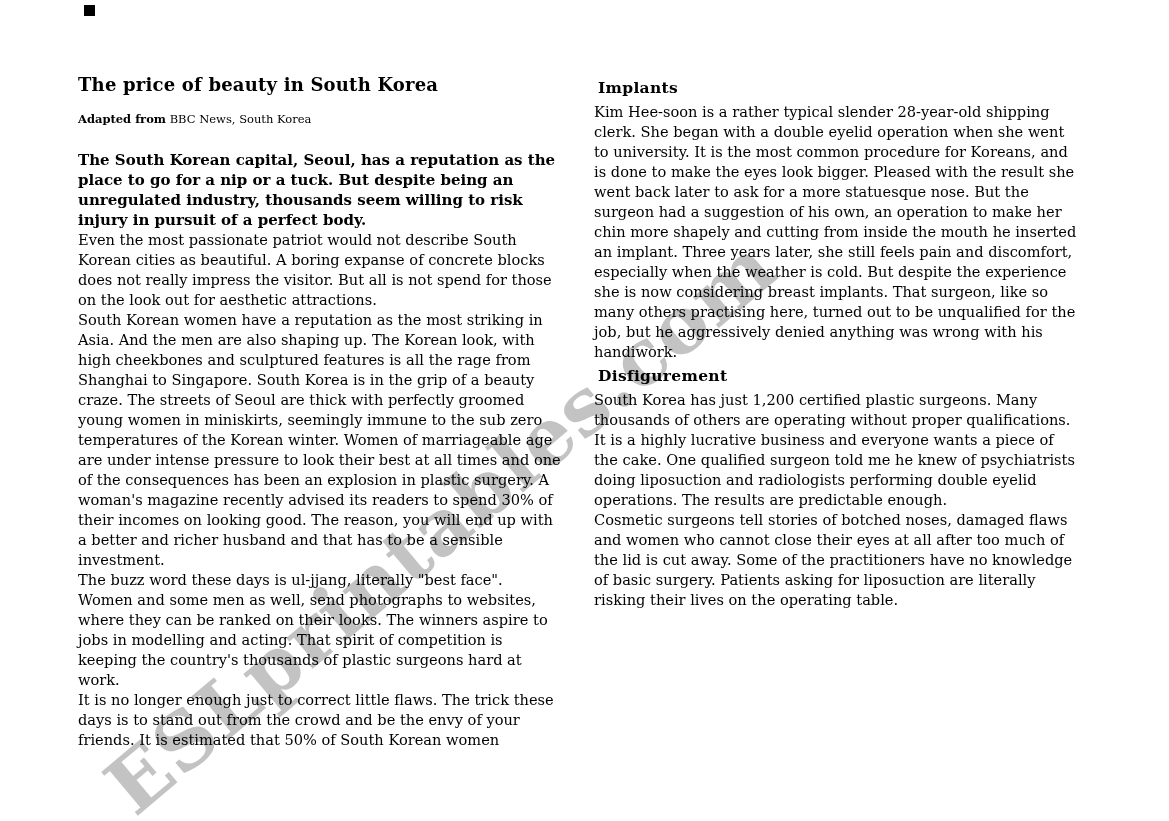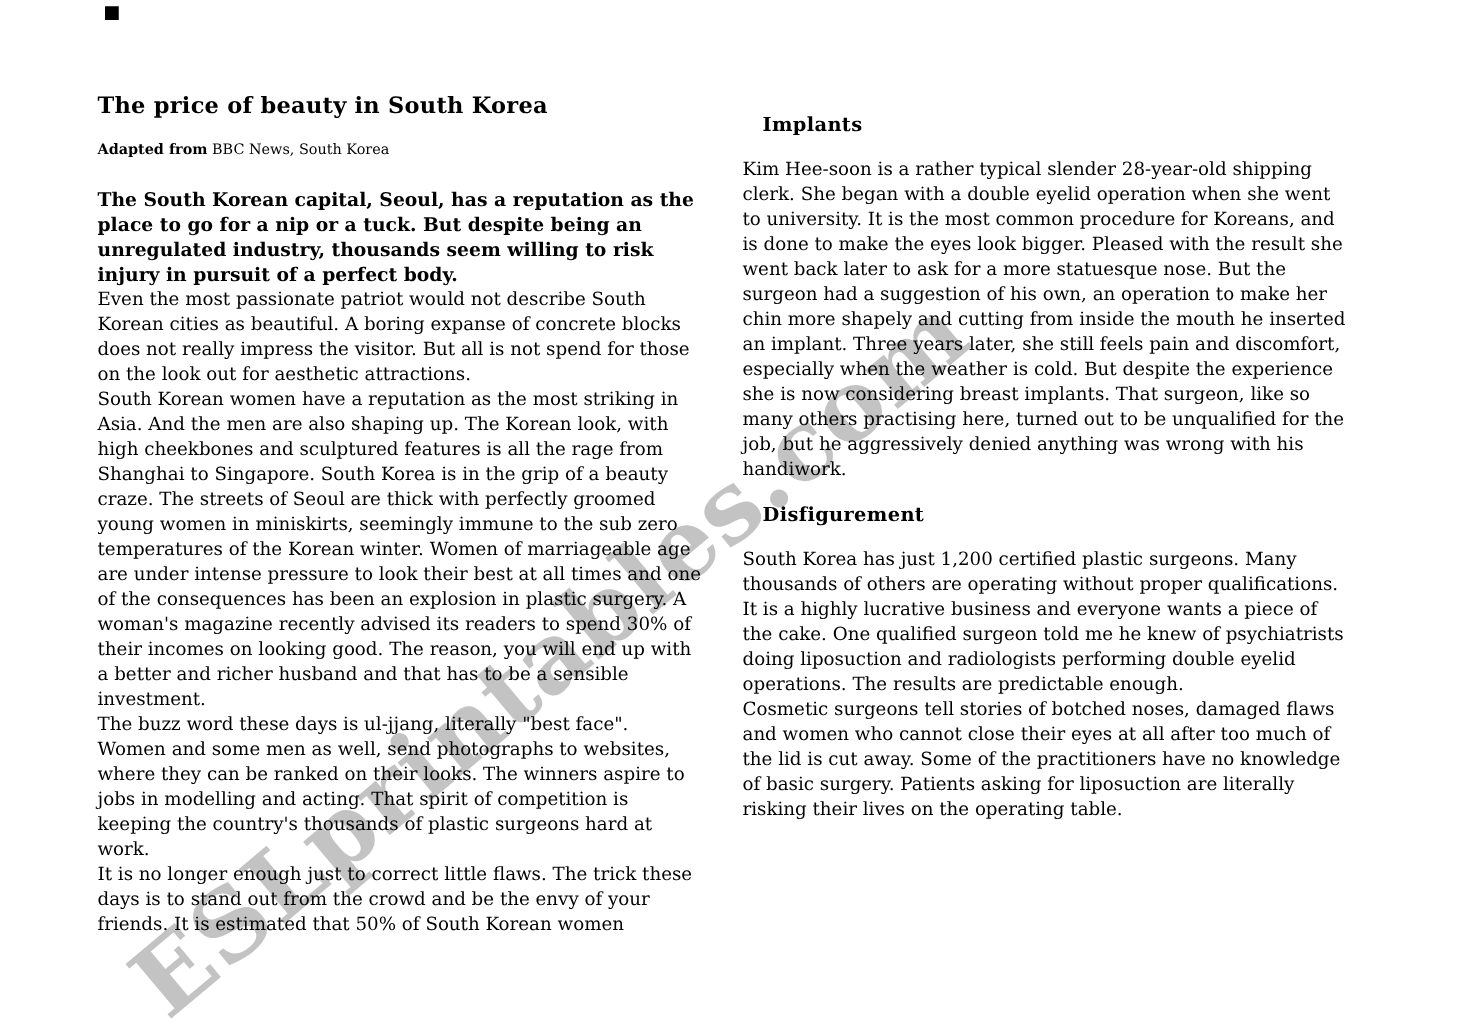--- a/index.html
+++ b/index.html
@@ -70,21 +70,21 @@
   }
   p {
     margin: 0;
   }
   .intro {
     font-weight: bold;
     font-size: 15px;
     line-height: 20px;
   }
   .section-heading {
-    margin: 16px;
+    margin: 4px;
     font-size: 15.5px;
     font-weight: bold;
     line-height: 20px;
     letter-spacing: 0.3px;
   }
 </style>
 </head>
 <body>
 
 <div class="sheet">

